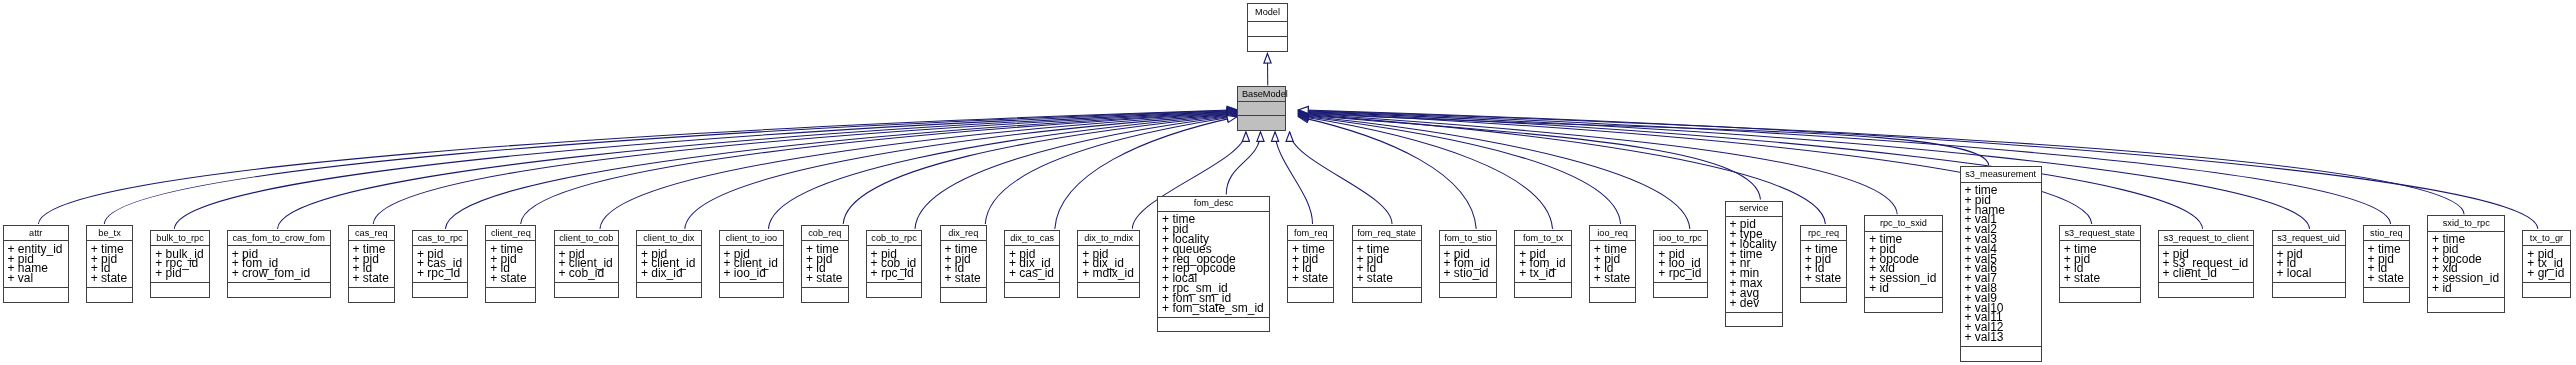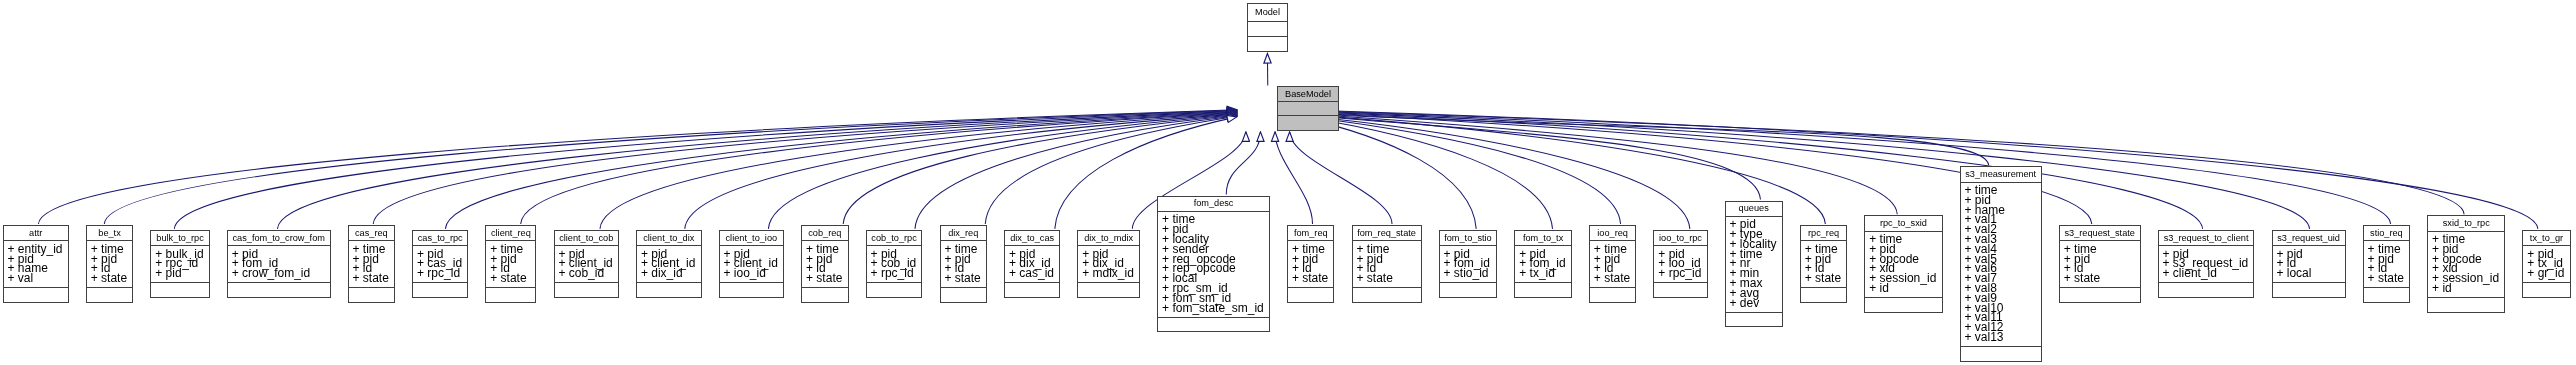--- a/index.html
+++ b/index.html
@@ -26,21 +26,21 @@
     padding: 2.6px 4.6px 2px 4.6px;
     border-bottom: 1.3px solid #404040;
     white-space: nowrap;
   }
   
   #model-box { left: 1247px; top: 3.3px; width: 41px; }
   #model-box .title { padding: 3.9px 2.6px 3.3px 2.6px; }
   #model-box .mid-sec { height: 13.7px; border-bottom: 1.3px solid #404040; }
   #model-box .bot-sec { height: 13.7px; }
   
-  #basemodel-box { left: 1277px; top: 86px; width: 62px; }
+  #basemodel-box { left: 1237px; top: 86px; width: 49px; }
   #basemodel-box .title { padding: 2.6px 3.9px 2px 3.9px; }
   #basemodel-box .mid-sec { height: 12.4px; border-bottom: 1.3px solid #404040; }
   #basemodel-box .bot-sec { height: 14.4px; }
   
   #derived-row {
     position: absolute;
     left: 2.6px;
     right: 5.2px;
     top: 167px;
     height: 194px;
@@ -254,21 +254,21 @@
           <div class="attr">+ mdix_id</div>
         </div>
         <div class="ops"></div>
       </div>
       <div class="uml derived">
         <div class="title">fom_desc</div>
         <div class="attrs">
           <div class="attr">+ time</div>
           <div class="attr">+ pid</div>
           <div class="attr">+ locality</div>
-          <div class="attr">+ sender</div>
+          <div class="attr">+ queues</div>
           <div class="attr">+ req_opcode</div>
           <div class="attr">+ rep_opcode</div>
           <div class="attr">+ local</div>
           <div class="attr">+ rpc_sm_id</div>
           <div class="attr">+ fom_sm_id</div>
           <div class="attr">+ fom_state_sm_id</div>
         </div>
         <div class="ops"></div>
       </div>
       <div class="uml derived">
@@ -322,21 +322,21 @@
       <div class="uml derived">
         <div class="title">ioo_to_rpc</div>
         <div class="attrs">
           <div class="attr">+ pid</div>
           <div class="attr">+ ioo_id</div>
           <div class="attr">+ rpc_id</div>
         </div>
         <div class="ops"></div>
       </div>
       <div class="uml derived">
-        <div class="title">queues</div>
+        <div class="title">service</div>
         <div class="attrs">
           <div class="attr">+ pid</div>
           <div class="attr">+ type</div>
           <div class="attr">+ locality</div>
           <div class="attr">+ time</div>
           <div class="attr">+ nr</div>
           <div class="attr">+ min</div>
           <div class="attr">+ max</div>
           <div class="attr">+ avg</div>
           <div class="attr">+ dev</div>

